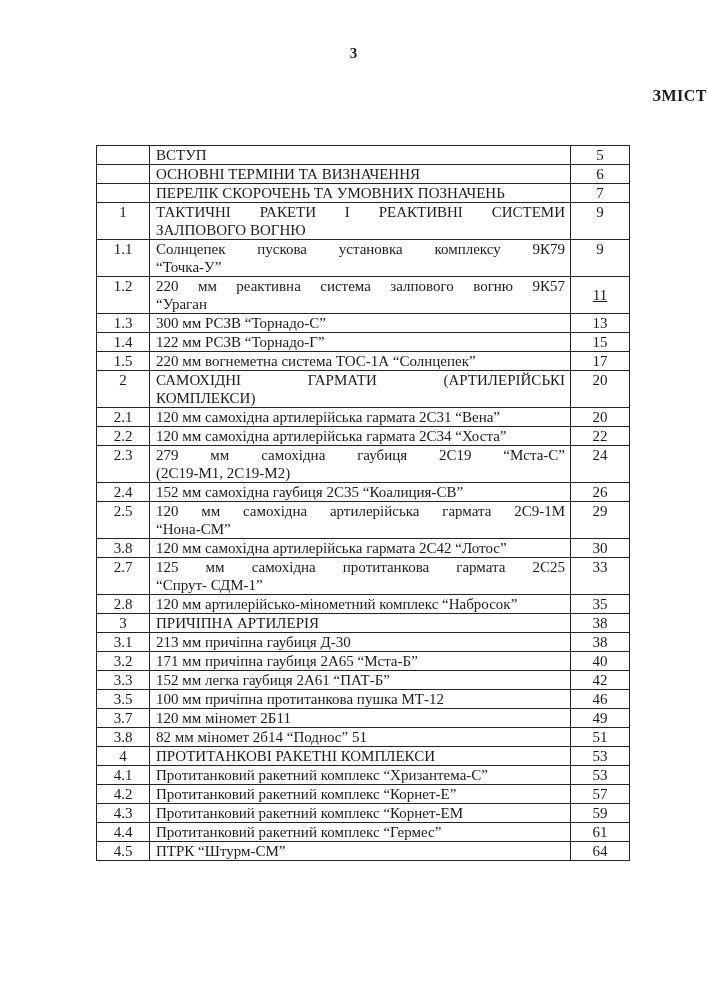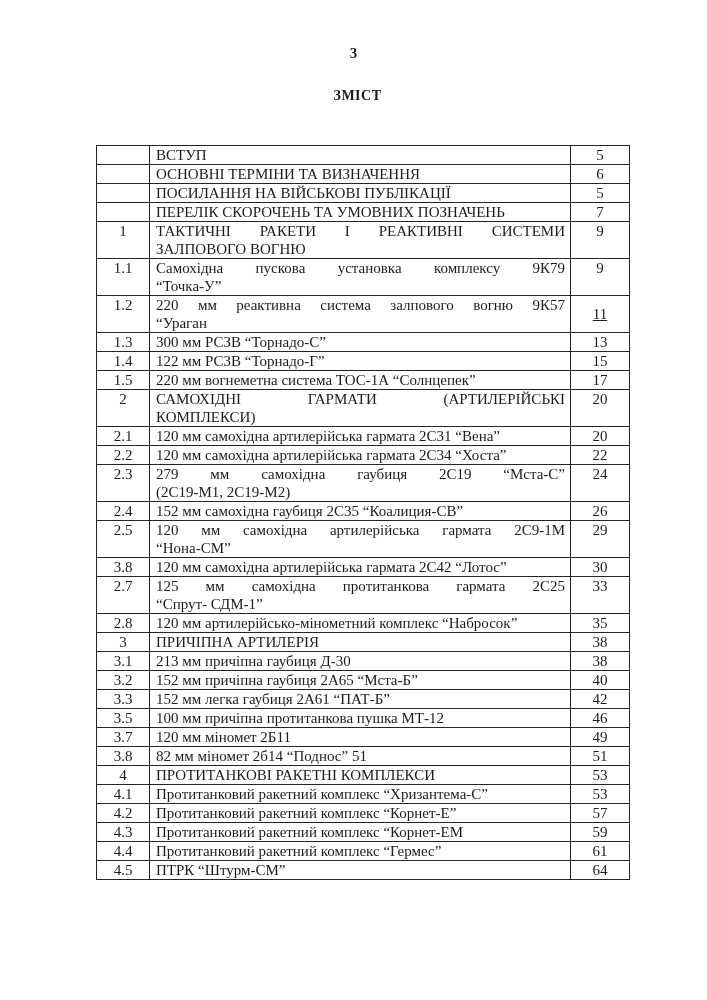--- a/index.html
+++ b/index.html
@@ -16,23 +16,23 @@
     overflow: hidden;
   }
   .page-number {
     text-align: center;
     padding-top: 45px;
     font-size: 15px;
     font-weight: bold;
     line-height: 16px;
   }
   .doc-title {
-    text-align: center;
+    text-align: right;
     margin: 26px 0 0 8px;
-    font-size: 14px;
+    font-size: 16px;
     font-weight: bold;
     letter-spacing: 0.5px;
     line-height: 17px;
   }
   table.toc-table {
     border-collapse: collapse;
     table-layout: fixed;
     width: 519px;
     margin: 41px 0 12px 96px;
   }
@@ -87,43 +87,36 @@
         <tr>
     <td class="col-num"></td>
     <td class="col-title">
             <div class="title-line">ОСНОВНІ ТЕРМІНИ ТА ВИЗНАЧЕННЯ</div>
           </td>
     <td class="col-page">6</td>
   </tr>
         <tr>
     <td class="col-num"></td>
     <td class="col-title">
-            <div class="title-line">ПОСИЛАННЯ НА ВІЙСЬКОВІ ПУБЛІКАЦІЇ</div>
-          </td>
-    <td class="col-page">5</td>
-  </tr>
-        <tr>
-    <td class="col-num"></td>
-    <td class="col-title">
             <div class="title-line">ПЕРЕЛІК СКОРОЧЕНЬ ТА УМОВНИХ ПОЗНАЧЕНЬ</div>
           </td>
     <td class="col-page">7</td>
   </tr>
         <tr>
     <td class="col-num">1</td>
     <td class="col-title">
             <div class="title-line justify">ТАКТИЧНІ РАКЕТИ І РЕАКТИВНІ СИСТЕМИ</div>
             <div class="title-line">ЗАЛПОВОГО ВОГНЮ</div>
           </td>
     <td class="col-page">9</td>
   </tr>
         <tr>
     <td class="col-num">1.1</td>
     <td class="col-title">
-            <div class="title-line justify">Самохідна пускова установка комплексу 9К79</div>
+            <div class="title-line justify">Солнцепек пускова установка комплексу 9К79</div>
             <div class="title-line">“Точка-У”</div>
           </td>
     <td class="col-page">9</td>
   </tr>
         <tr>
     <td class="col-num">1.2</td>
     <td class="col-title">
             <div class="title-line justify">220 мм реактивна система залпового вогню 9К57</div>
             <div class="title-line">“Ураган</div>
           </td>
@@ -227,21 +220,21 @@
         <tr>
     <td class="col-num">3.1</td>
     <td class="col-title">
             <div class="title-line">213 мм причіпна гаубиця Д-30</div>
           </td>
     <td class="col-page">38</td>
   </tr>
         <tr>
     <td class="col-num">3.2</td>
     <td class="col-title">
-            <div class="title-line">152 мм причіпна гаубиця 2А65 “Мста-Б”</div>
+            <div class="title-line">171 мм причіпна гаубиця 2А65 “Мста-Б”</div>
           </td>
     <td class="col-page">40</td>
   </tr>
         <tr>
     <td class="col-num">3.3</td>
     <td class="col-title">
             <div class="title-line">152 мм легка гаубиця 2А61 “ПАТ-Б”</div>
           </td>
     <td class="col-page">42</td>
   </tr>

